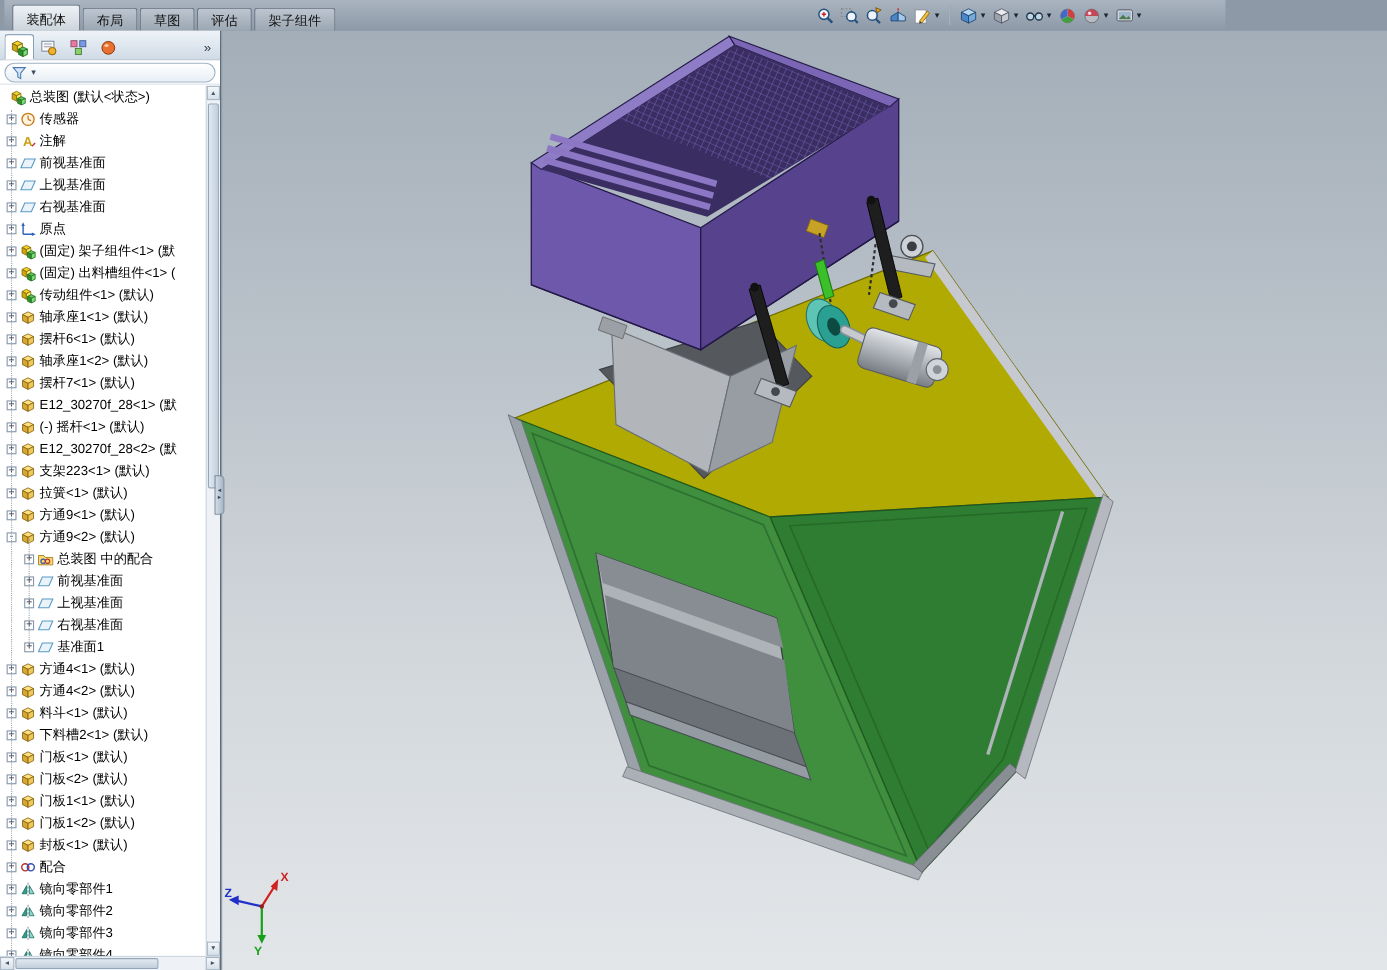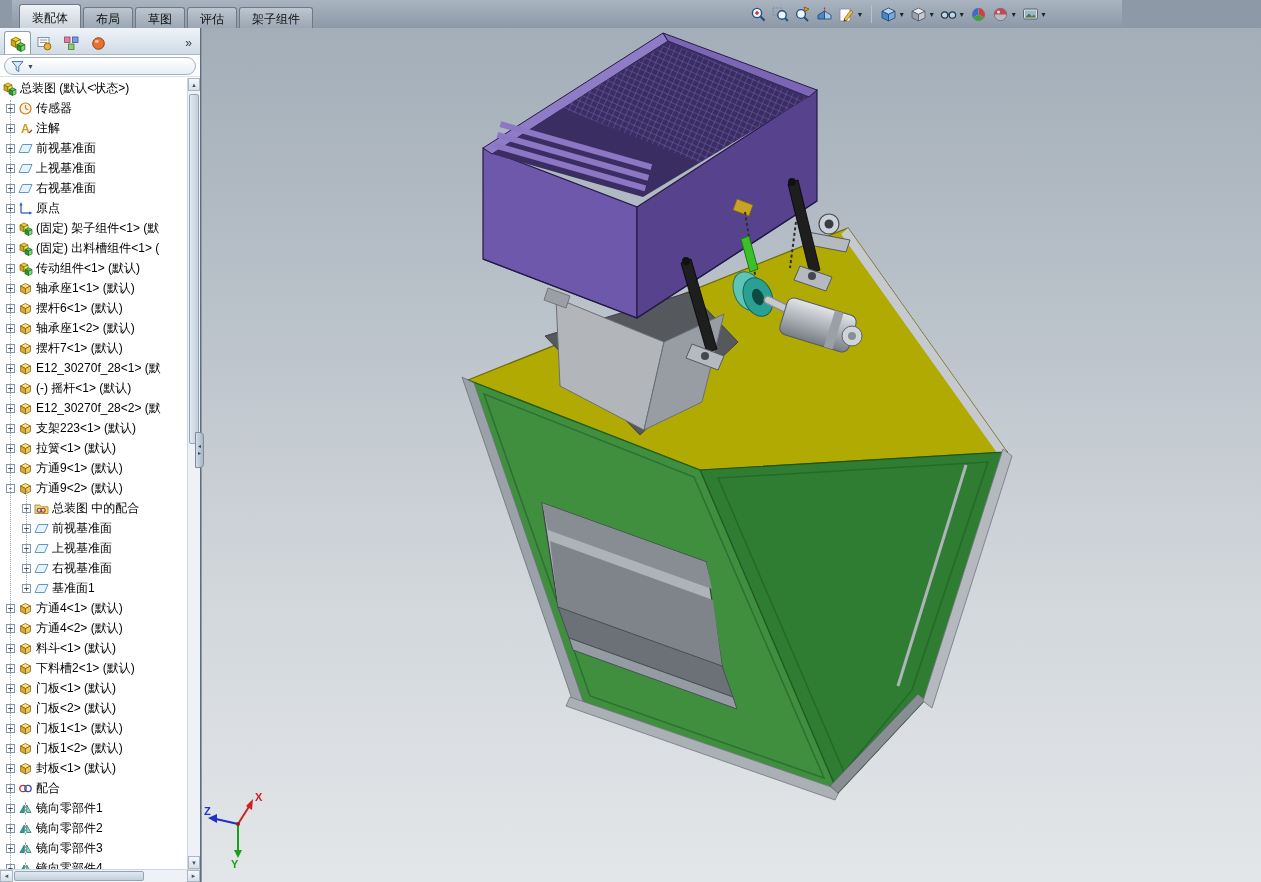--- a/index.html
+++ b/index.html
@@ -1,20 +1,20 @@
 <!DOCTYPE html>
 <html><head>
 <meta charset="utf-8">
 <style>
 *{margin:0;padding:0;box-sizing:border-box;}
 html,body{width:1261px;height:882px;overflow:hidden;font-family:"Liberation Sans","DejaVu Sans",sans-serif;}
 #app{position:relative;width:1261px;height:882px;background:#8d99a7;}
 
 
-#top-bar{position:absolute;left:12px;top:0;width:1110px;height:28px;background:linear-gradient(#a9b4c0,#8d99a7);display:flex;align-items:flex-end;border-bottom:1px solid #76markdown;}
+#top-bar{position:absolute;left:4px;top:0;width:1110px;height:28px;background:linear-gradient(#a9b4c0,#8d99a7);display:flex;align-items:flex-end;border-bottom:1px solid #76markdown;}
 #command-tabs{display:flex;align-items:flex-end;padding-left:7px;gap:2px;height:25px;}
 .cmd-tab{height:21px;padding:3px 12px 2px;font-size:12px;color:#111;background:linear-gradient(#bdc6d0,#9aa6b2);border:1px solid #6d7987;border-bottom:none;border-radius:3px 3px 0 0;}
 .cmd-tab.active{background:linear-gradient(#eef2f6,#ccd4dc);height:24px;padding-top:5px;}
 #view-toolbar{margin-left:auto;display:flex;align-items:center;gap:3px;padding-right:74px;height:28px;}
 .vt-btn{display:flex;align-items:center;height:22px;padding:1px 1px;border-radius:2px;}
 .vt-btn svg{width:17px;height:17px;display:block;}
 .vt-caret{font-size:7px;color:#1a2430;margin-left:1px;}
 .vt-sep{width:1px;height:18px;background:#697583;border-right:1px solid #b9c3cd;margin:0 4px;}
 
 
@@ -218,21 +218,21 @@
       <div id="filter-box">
         <span>
             <svg viewBox="0 0 13 13">
               <polygon points="1,1.5 12,1.5 7.8,6.5 7.8,11.5 5.2,10 5.2,6.5" fill="#d8e8f6" stroke="#4a7ab0" stroke-width="1"></polygon>
             </svg>
           </span>
         <span class="filter-caret">▼</span>
       </div>
     </div>
     <div id="tree">
-        <div class="tree-row" style="padding-left: 2px;">
+        <div class="tree-row" style="padding-left: 9px;">
           <span class="tree-icon">
             <svg viewBox="0 0 15 15">
               <polygon points="2,4 6,2 10,4 6,6" fill="#f2d428" stroke="#7a6206" stroke-width="0.7"></polygon>
               <polygon points="2,4 6,6 6,11 2,9" fill="#cfa90e" stroke="#7a6206" stroke-width="0.7"></polygon>
               <polygon points="10,4 6,6 6,11 10,9" fill="#ffe96a" stroke="#7a6206" stroke-width="0.7"></polygon>
               <polygon points="7,8.5 10.5,6.8 14,8.5 10.5,10.2" fill="#5cc457" stroke="#1e6c1a" stroke-width="0.7"></polygon>
               <polygon points="7,8.5 10.5,10.2 10.5,14.5 7,12.8" fill="#2f9230" stroke="#1e6c1a" stroke-width="0.7"></polygon>
               <polygon points="14,8.5 10.5,10.2 10.5,14.5 14,12.8" fill="#7fdc78" stroke="#1e6c1a" stroke-width="0.7"></polygon>
             </svg>
           </span>

